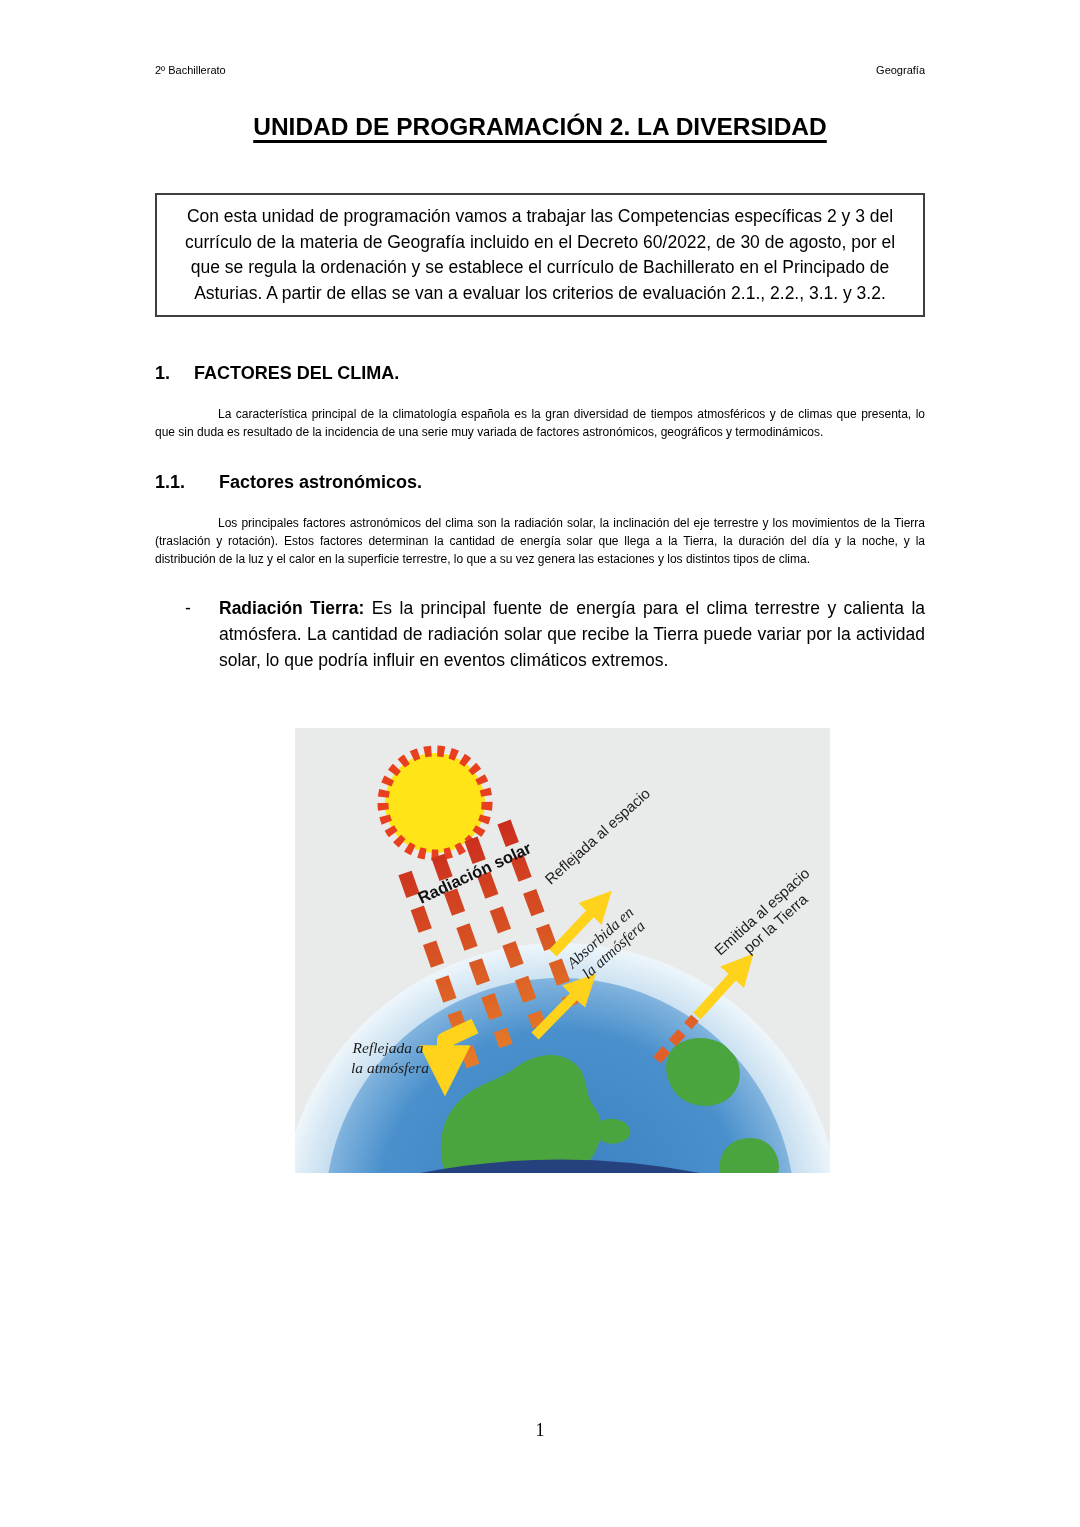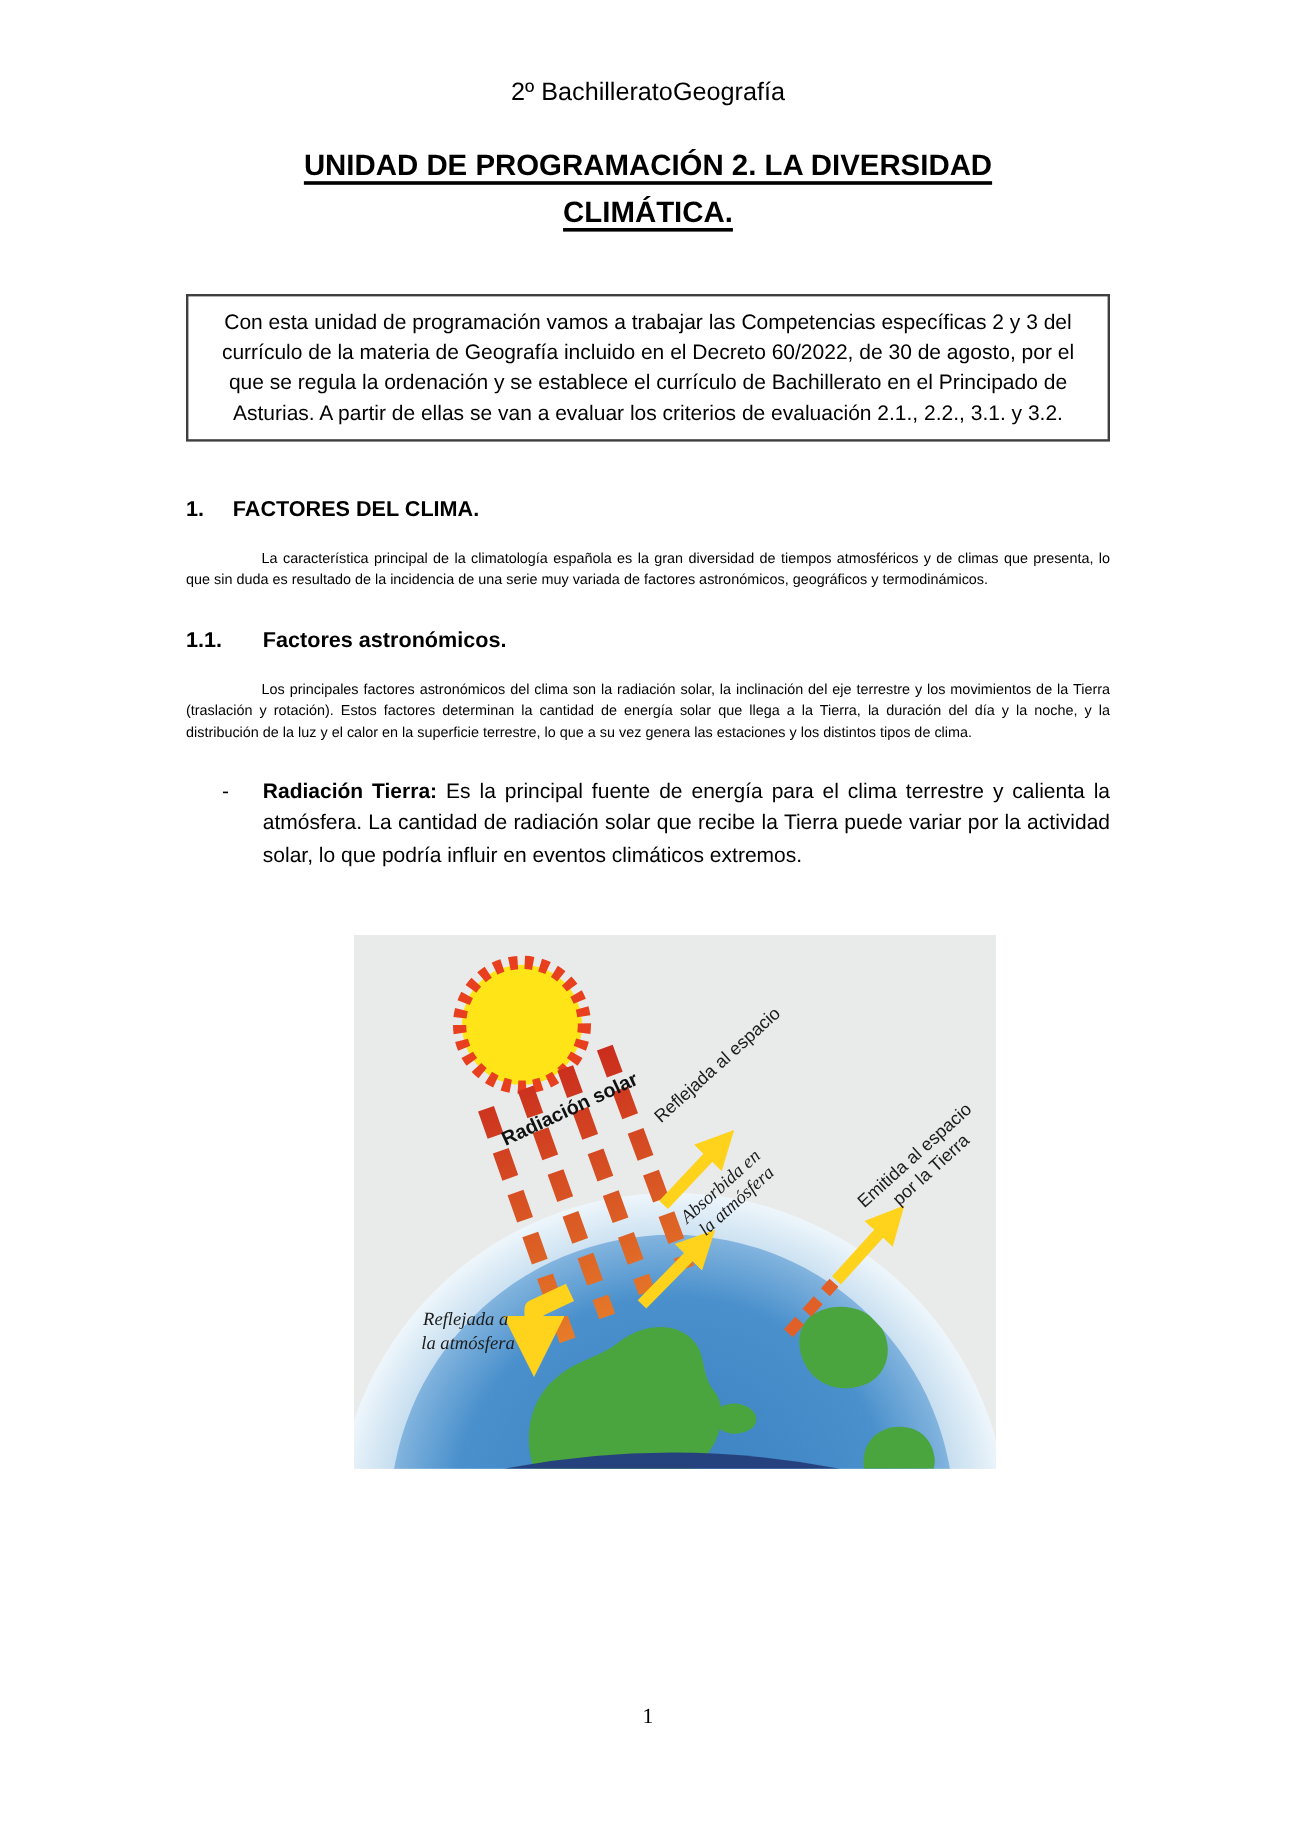--- a/index.html
+++ b/index.html
@@ -10,22 +10,22 @@
     height: 1527px;
     background: #ffffff;
     font-family: "Liberation Sans", sans-serif;
     color: #000000;
     overflow: hidden;
   }
   .content { position: absolute; left: 155px; top: 64px; width: 770px; }
 
   .header-row {
     display: flex;
-    justify-content: center;
-    font-size: 21px;
+    justify-content: space-between;
+    font-size: 11px;
     line-height: 1.2;
   }
 
   .doc-title {
     margin: 30px 0 0 0;
     text-align: center;
     font-size: 24.5px;
     font-weight: bold;
     line-height: 1.6;
   }
@@ -110,21 +110,20 @@
 <div class="page">
   <div class="content">
 
     <div class="header-row">
       <span>2º Bachillerato</span>
       <span>Geografía</span>
     </div>
 
     <h1 class="doc-title">
       <span class="tline"><span>UNIDAD DE PROGRAMACIÓN 2. LA DIVERSIDAD</span></span>
-      <span class="tline"><span>CLIMÁTICA.</span></span>
     </h1>
 
     <div class="intro-box">
       <span>Con esta unidad de programación vamos a trabajar las Competencias específicas 2 y 3 del currículo de la materia de Geografía incluido en el Decreto 60/2022, de 30 de agosto, por el que se regula la ordenación y se establece el currículo de Bachillerato en el Principado de Asturias. A partir de ellas se van a evaluar los criterios de evaluación 2.1., 2.2., 3.1. y 3.2.</span>
     </div>
 
     <h2 class="h2">
       <span class="num">1.</span>
       <span>FACTORES DEL CLIMA.</span>
     </h2>

